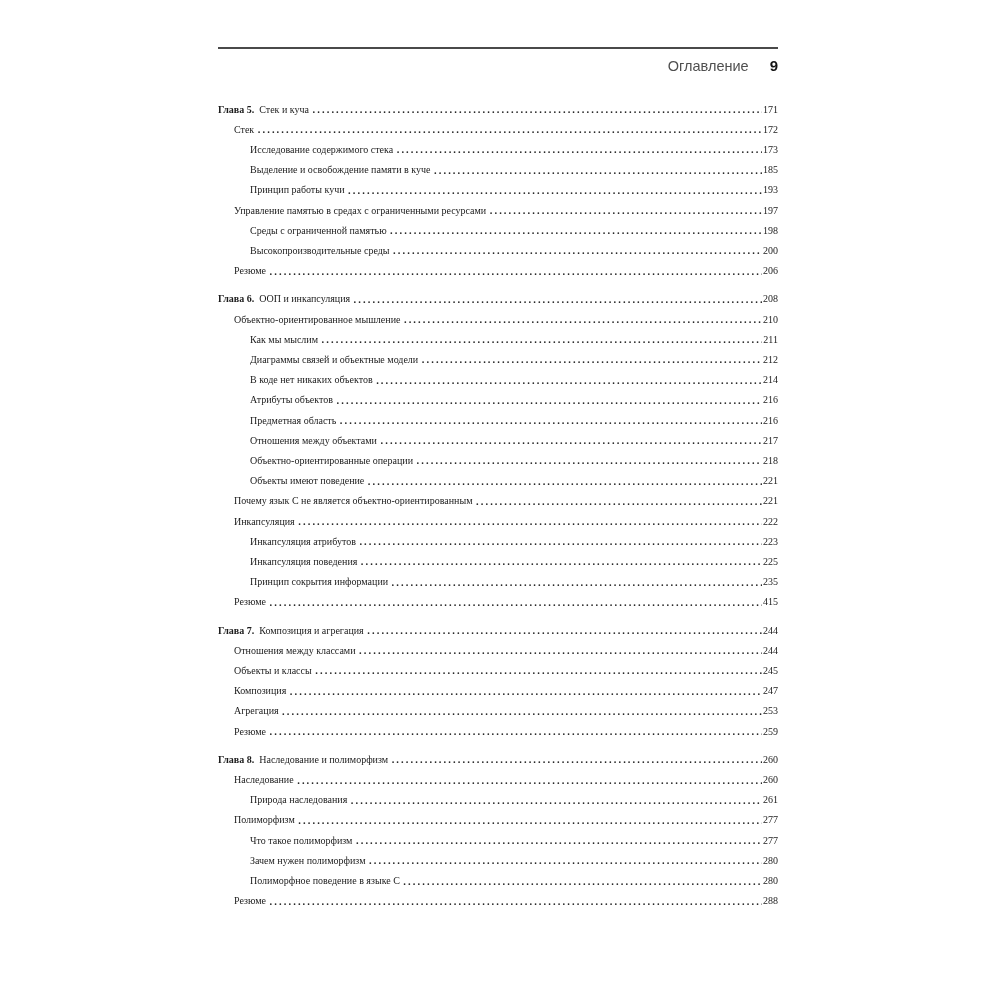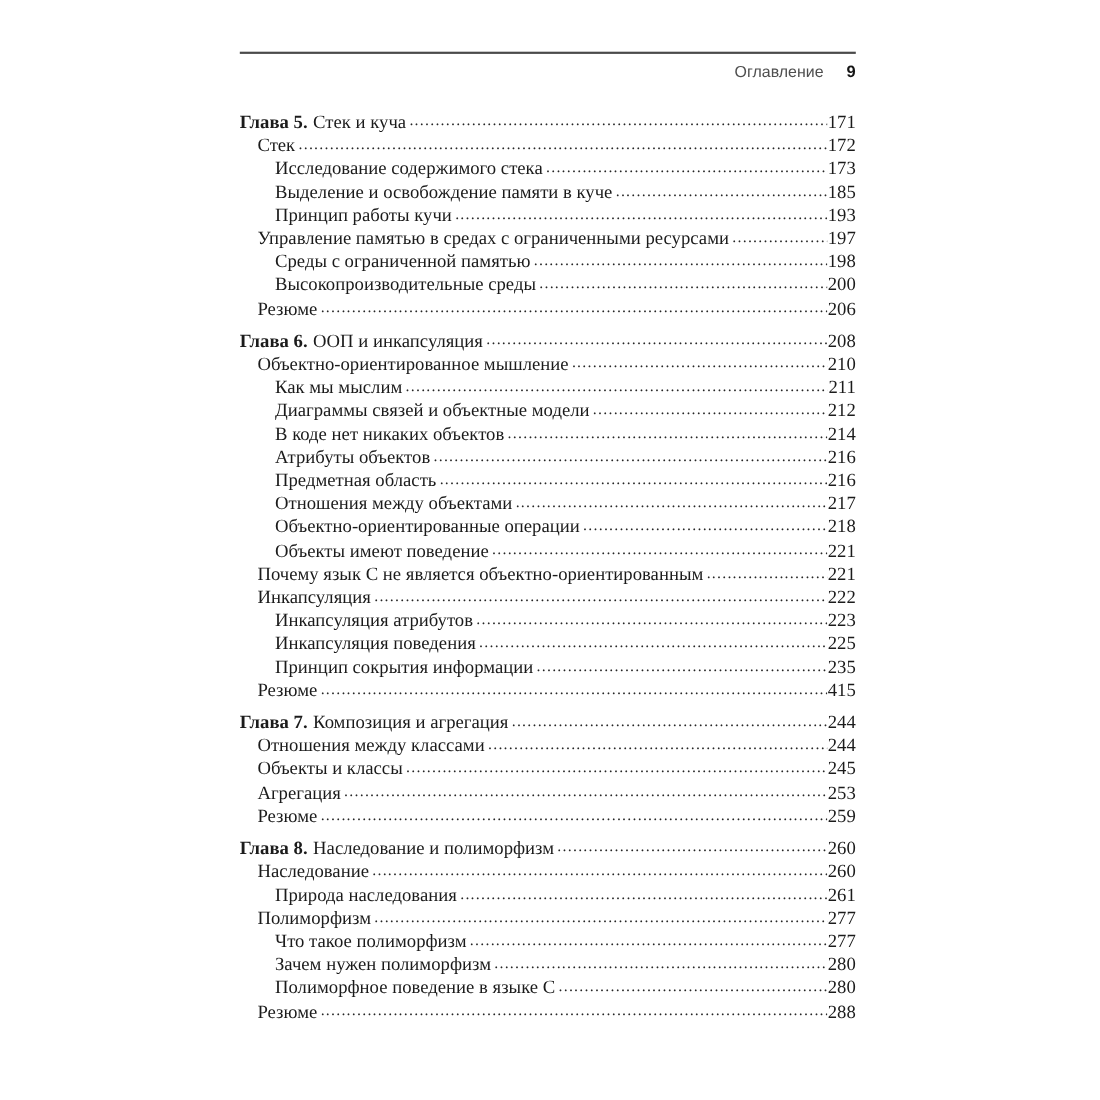--- a/index.html
+++ b/index.html
@@ -42,22 +42,22 @@
     margin-left: 21px;
   }
   .toc {
     margin-top: 24px;
   }
   .toc-section:not(:first-child) {
     margin-top: 8px;
   }
   .toc-row {
     display: flex;
-    align-items: flex-end;
-    font-size: 17px;
+    align-items: center;
+    font-size: 10px;
     line-height: 19.2px;
     white-space: nowrap;
   }
   .toc-row.level-1 { padding-left: 16px; }
   .toc-row.level-2 { padding-left: 32px; }
   .chapter-prefix {
     font-weight: bold;
     margin-right: 5px;
   }
   .entry-title {
@@ -232,20 +232,25 @@
           <span class="entry-title">Отношения между классами</span>
           <span class="leader"></span>
           <span class="pg">244</span>
         </div>
         <div class="toc-row level-1">
           <span class="entry-title">Объекты и классы</span>
           <span class="leader"></span>
           <span class="pg">245</span>
         </div>
         <div class="toc-row level-1">
+          <span class="entry-title">Композиция</span>
+          <span class="leader"></span>
+          <span class="pg">247</span>
+        </div>
+        <div class="toc-row level-1">
           <span class="entry-title">Агрегация</span>
           <span class="leader"></span>
           <span class="pg">253</span>
         </div>
         <div class="toc-row level-1">
           <span class="entry-title">Резюме</span>
           <span class="leader"></span>
           <span class="pg">259</span>
         </div>
       </section>

